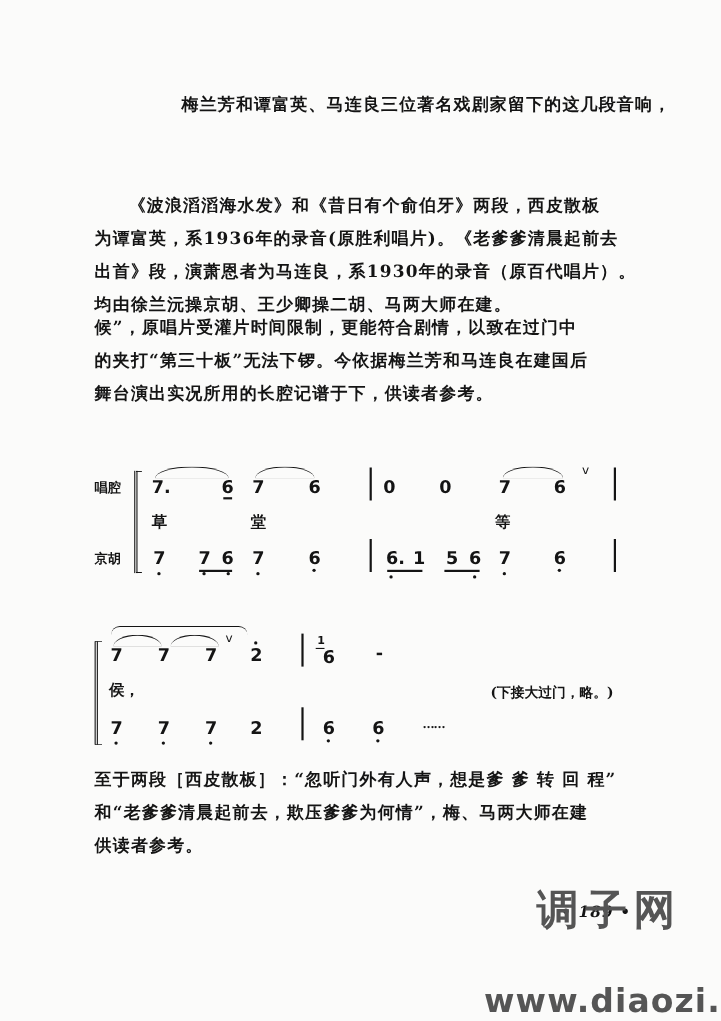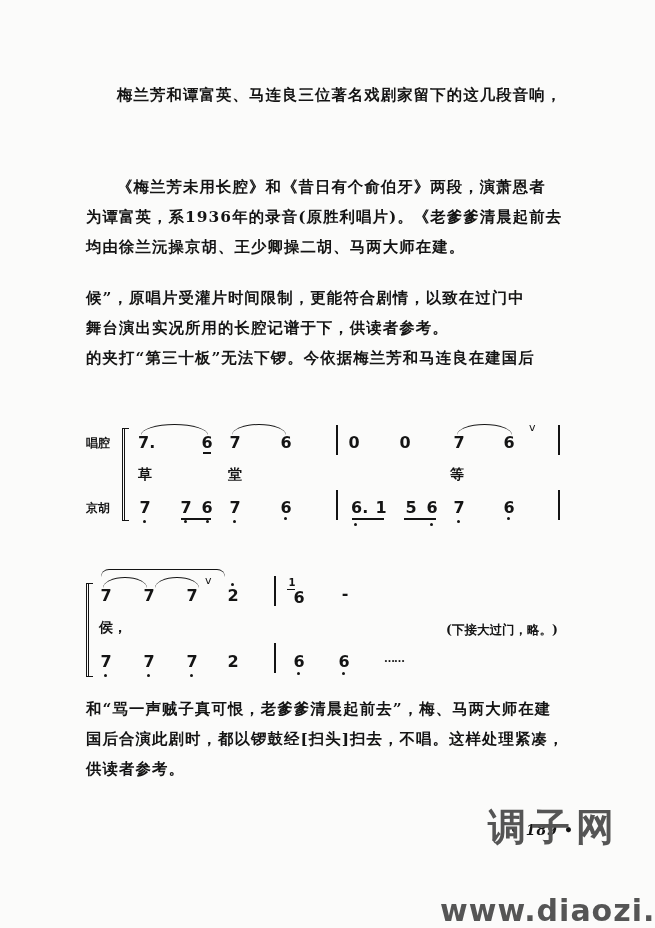--- a/index.html
+++ b/index.html
@@ -38,34 +38,35 @@
   }
   .breath { position:absolute; font-size:11px; font-family:"DejaVu Sans", sans-serif; }
   .note-text { position:absolute; font-size:12.5px; font-weight:bold; white-space:nowrap; }
   .pagenum { position:absolute; left:510px; top:822px; font-size:14px; font-weight:bold; font-style:italic; letter-spacing:1px; }
   .wm-cn { position:absolute; left:488px; top:802px; font-size:38px; font-weight:bold; color:#555; font-family:"DejaVu Sans", sans-serif; letter-spacing:6px; }
   .wm-url { position:absolute; left:440px; top:893px; font-size:30px; font-weight:bold; color:#555; font-family:"DejaVu Sans", sans-serif; letter-spacing:1px; }
 </style>
 </head>
 <body>
 
-<div class="para" style="top:80px;">
+<div class="para" style="top:80px;margin-left:48px;">
   <span class="line indent">梅兰芳和谭富英、马连良三位著名戏剧家留下的这几段音响，</span>
 </div>
 
 <div class="para" style="top:172px;">
-  <span class="line indent">《梅兰芳未用长腔》和《昔日有个俞伯牙》两段，演萧恩者</span>
+  <span class="line indent">《波浪滔滔海水发》和《昔日有个俞伯牙》两段，西皮散板</span>
   <span class="line">为谭富英，系1936年的录音(原胜利唱片)。《老爹爹清晨起前去</span>
+  <span class="line">出首》段，演萧恩者为马连良，系1930年的录音（原百代唱片）。</span>
   <span class="line">均由徐兰沅操京胡、王少卿操二胡、马两大师在建。</span>
 </div>
 
 <div class="para" style="top:283px;">
   <span class="line">候”，原唱片受灌片时间限制，更能符合剧情，以致在过门中</span>
+  <span class="line">的夹打“第三十板”无法下锣。今依据梅兰芳和马连良在建国后</span>
   <span class="line">舞台演出实况所用的长腔记谱于下，供读者参考。</span>
-  <span class="line">的夹打“第三十板”无法下锣。今依据梅兰芳和马连良在建国后</span>
 </div>
 
 <div class="score">
 
   <span class="label" style="left:86px;top:435px;">唱腔</span>
   <span class="label" style="left:86px;top:500px;">京胡</span>
   <div class="brace" style="left:122px;top:428px;height:91px;"></div>
 
   <div class="slur" style="left:141px;top:424px;width:67px;"></div>
   <span class="note" style="left:138px;top:435px;width:22px;text-align:left;">7.</span>
@@ -143,20 +144,20 @@
   <span class="note" style="left:226px;top:654px;">2</span>
   <div class="bar" style="left:274px;top:643px;height:30px;"></div>
   <span class="note" style="left:292px;top:654px;">6</span>
   <div class="dot" style="left:297px;top:672px;"></div>
   <span class="note" style="left:337px;top:654px;">6</span>
   <div class="dot" style="left:342px;top:672px;"></div>
   <span class="note-text" style="left:384px;top:652px;font-size:11px;letter-spacing:-1px;">……</span>
 </div>
 
 <div class="para" style="top:694px;">
-  <span class="line">和“骂一声贼子真可恨，老爹爹清晨起前去”，梅、马两大师在建</span>
-  <span class="line">国后合演此剧时，都以锣鼓经[扫头]扫去，不唱。这样处理紧凑，</span>
+  <span class="line">至于两段［西皮散板］：“忽听门外有人声，想是爹 爹 转 回 程”</span>
+  <span class="line">和“老爹爹清晨起前去，欺压爹爹为何情”，梅、马两大师在建</span>
   <span class="line">供读者参考。</span>
 </div>
 
 <span class="pagenum">• 189 •</span>
 <span class="wm-cn">调子网</span>
 <span class="wm-url">www.diaozi.com</span>
 
 </body></html>

